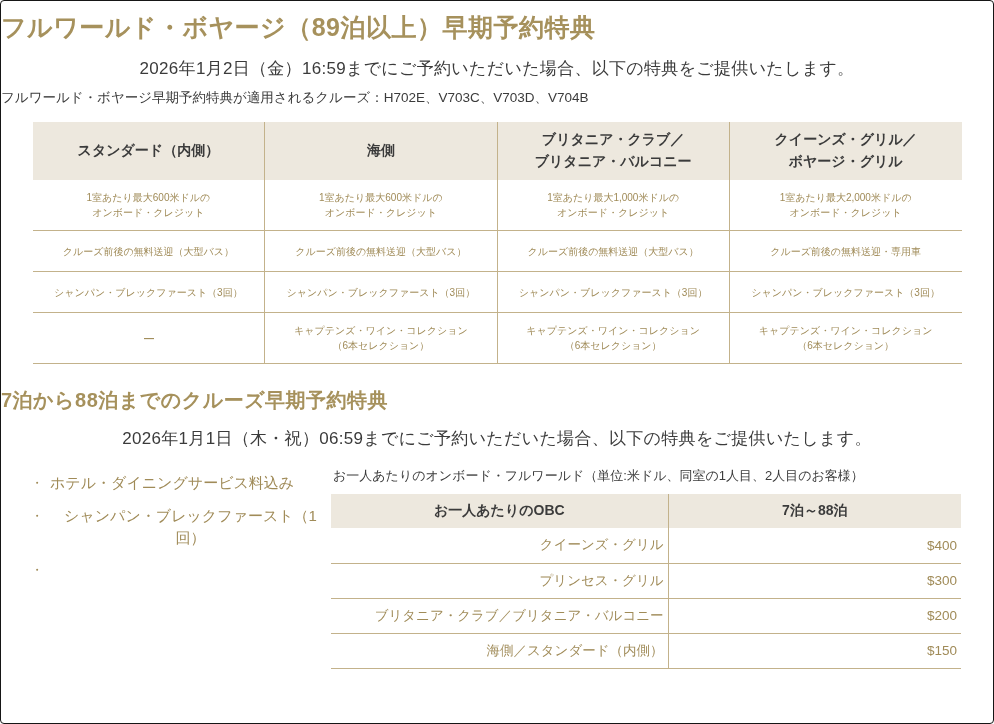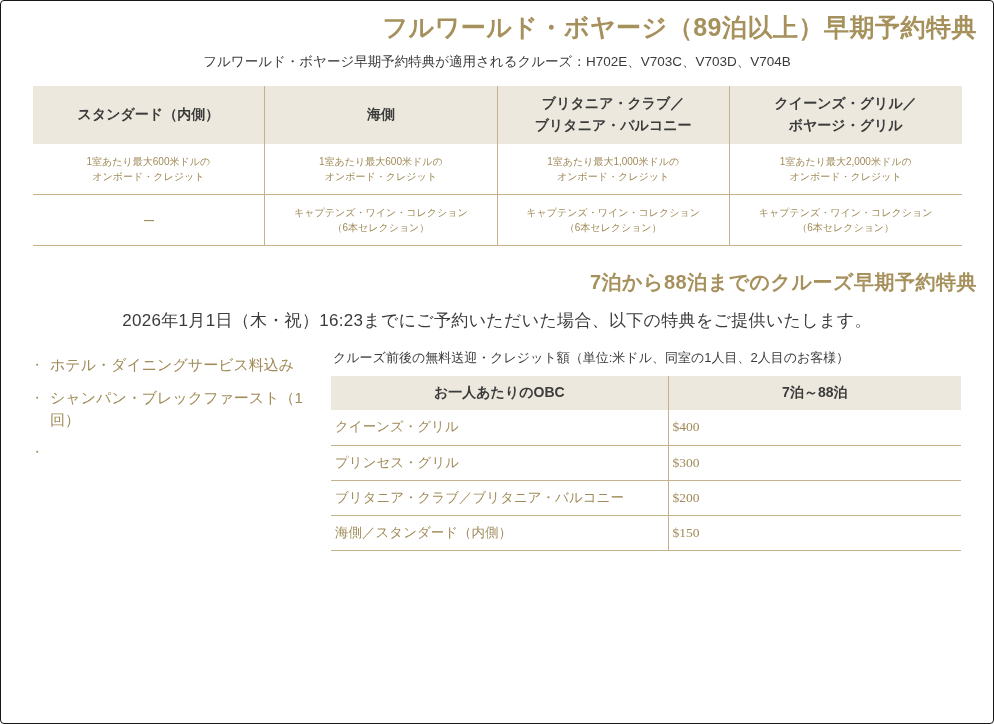--- a/index.html
+++ b/index.html
@@ -9,30 +9,30 @@
     --header-bg:#ede8de;
     --line:#c3b28b;
   }
   *{box-sizing:border-box;}
   body{margin:0;background:#ffffff;font-family:"Liberation Sans","DejaVu Sans",sans-serif;}
   .page{
     width:994px;height:724px;background:#fff;
     border:1px solid #161616;border-radius:4px;overflow:hidden;
   }
   .sec-title{
-    margin:10px 16px 0;text-align:right;
+    margin:10px 0 0;text-align:left;
     font-size:25px;font-weight:bold;color:var(--gold);letter-spacing:.5px;
   }
   .sec-title.second{margin-top:23px;font-size:20px;}
   .sec-subtitle{
     margin-top:13px;text-align:center;
     font-size:17px;color:var(--dark);letter-spacing:.3px;
   }
   .sec-note{
-    margin-top:9px;text-align:center;
+    margin-top:9px;
     font-size:13.5px;color:var(--dark);
   }
   table{border-collapse:collapse;table-layout:fixed;}
   .benefits-table{width:929px;margin:15px auto 2px;}
   .benefits-table th{
     background:var(--header-bg);color:var(--dark);
     font-size:14px;font-weight:bold;height:58px;
     padding:0 6px;text-align:center;white-space:pre-line;line-height:1.55;
   }
   .benefits-table td{
@@ -42,41 +42,42 @@
   }
   .benefits-table th + th, .benefits-table td + td{border-left:1px solid var(--line);}
   .dash-cell{font-weight:bold;font-size:15px;letter-spacing:-1px;}
   .section2-body{display:flex;margin:17px 32px 0 30px;}
   .benefit-list{width:300px;padding-top:5px;margin:0;}
   .benefit-item{
     display:flex;color:var(--gold-text);
     font-size:15px;line-height:1.45;margin-bottom:11px;
   }
   .benefit-marker{margin-right:7px;font-size:12px;padding-top:3px;color:var(--gold-text);}
-  .benefit-text{white-space:pre-line;}
+  .benefit-text{white-space:pre-line;text-align:center;}
   .right-col{flex:1;}
   .obc-note{font-size:13px;color:var(--dark);margin:0 0 9px 2px;}
   .obc-table{width:100%;}
   .obc-table th{
     background:var(--header-bg);color:var(--dark);
     font-size:14px;font-weight:bold;height:34px;text-align:center;padding:0 0;
   }
   .obc-table td{
-    height:35px;text-align:left;color:var(--gold-text);
+    height:35px;text-align:right;color:var(--gold-text);
     font-size:13.5px;padding:0 4px;border-bottom:1px solid var(--line);
   }
   .obc-table th + th, .obc-table td + td{border-left:1px solid var(--line);}
-  .obc-value{font-size:14px;font-family:Liberation Serif, serif;}
+  .obc-value{font-size:14px;}
 </style>
 </head>
 <body>
 
 <div class="page">
 
   <h1 class="sec-title">フルワールド・ボヤージ（89泊以上）早期予約特典</h1>
+  <div class="sec-subtitle">2026年1月2日（金）16:59までにご予約いただいた場合、以下の特典をご提供いたします。</div>
   <div class="sec-note">フルワールド・ボヤージ早期予約特典が適用されるクルーズ：H702E、V703C、V703D、V704B</div>
 
   <table class="benefits-table">
     <thead>
       <tr>
         <th>スタンダード（内側）</th>
         <th>海側</th>
         <th>ブリタニア・クラブ／
 ブリタニア・バルコニー</th>
         <th>クイーンズ・グリル／
@@ -88,52 +89,64 @@
         <td>1室あたり最大600米ドルの
 オンボード・クレジット</td>
         <td>1室あたり最大600米ドルの
 オンボード・クレジット</td>
         <td>1室あたり最大1,000米ドルの
 オンボード・クレジット</td>
         <td>1室あたり最大2,000米ドルの
 オンボード・クレジット</td>
       </tr>
       <tr>
+        <td>クルーズ前後の無料送迎（大型バス）</td>
+        <td>クルーズ前後の無料送迎（大型バス）</td>
+        <td>クルーズ前後の無料送迎（大型バス）</td>
+        <td>クルーズ前後の無料送迎・専用車</td>
+      </tr>
+      <tr>
+        <td>シャンパン・ブレックファースト（3回）</td>
+        <td>シャンパン・ブレックファースト（3回）</td>
+        <td>シャンパン・ブレックファースト（3回）</td>
+        <td>シャンパン・ブレックファースト（3回）</td>
+      </tr>
+      <tr>
         <td class="dash-cell">—</td>
         <td>キャプテンズ・ワイン・コレクション
 （6本セレクション）</td>
         <td>キャプテンズ・ワイン・コレクション
 （6本セレクション）</td>
         <td>キャプテンズ・ワイン・コレクション
 （6本セレクション）</td>
       </tr>
     </tbody>
   </table>
 
   <h2 class="sec-title second">7泊から88泊までのクルーズ早期予約特典</h2>
-  <div class="sec-subtitle">2026年1月1日（木・祝）16:23までにご予約いただいた場合、以下の特典をご提供いたします。</div>
+  <div class="sec-subtitle">2026年1月1日（木・祝）06:59までにご予約いただいた場合、以下の特典をご提供いたします。</div>
 
   <div class="section2-body">
 
     <div class="benefit-list">
       <div class="benefit-item">
         <span class="benefit-marker">・</span>
         <span class="benefit-text">ホテル・ダイニングサービス料込み</span>
       </div>
       <div class="benefit-item">
         <span class="benefit-marker">・</span>
         <span class="benefit-text">シャンパン・ブレックファースト（1回）</span>
       </div>
       <div class="benefit-item">
         <span class="benefit-marker">・</span>
       </div>
     </div>
 
     <div class="right-col">
-      <p class="obc-note">クルーズ前後の無料送迎・クレジット額（単位:米ドル、同室の1人目、2人目のお客様）</p>
+      <p class="obc-note">お一人あたりのオンボード・フルワールド（単位:米ドル、同室の1人目、2人目のお客様）</p>
 
       <table class="obc-table">
         <colgroup>
             <col style="width:53.5%">
             <col style="width:46.5%">
           </colgroup>
         <thead>
           <tr>
             <th>お一人あたりのOBC</th>
             <th>7泊～88泊</th>

